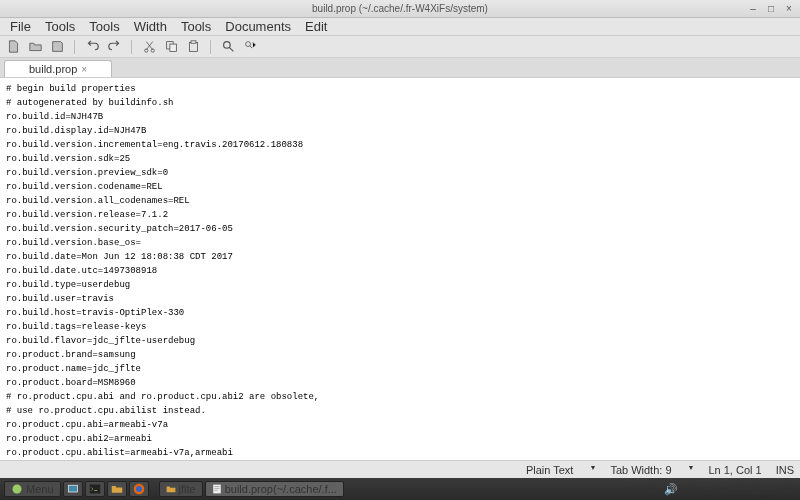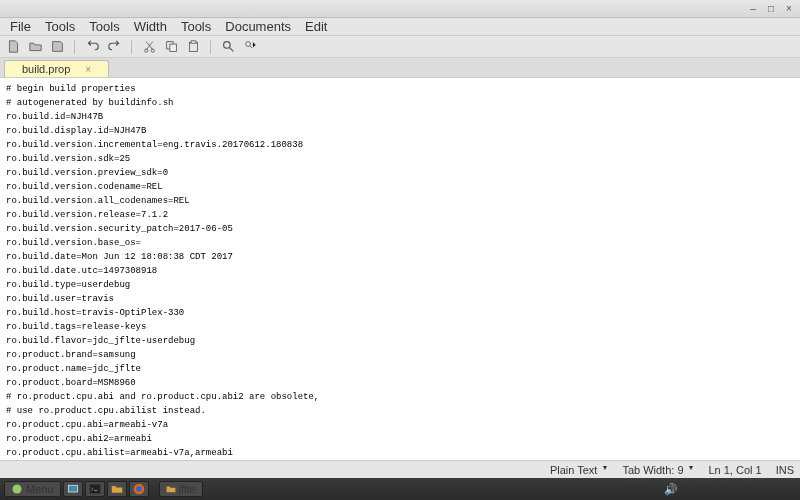--- a/index.html
+++ b/index.html
@@ -8,36 +8,37 @@
 .titlebar .title{position:absolute;left:50%;transform:translateX(-50%);font-size:10px;color:#555}
 .winctl{position:absolute;right:4px;top:2px;display:flex;gap:4px}
 .winctl span{width:14px;height:12px;display:inline-flex;align-items:center;justify-content:center;font-size:10px;color:#555;cursor:pointer}
 .menubar{height:18px;background:#e6e6e6;border-bottom:1px solid #ccc;display:flex;align-items:center;padding:0 4px;gap:2px}
 .menubar span{padding:1px 6px;font-size:13px;cursor:pointer}
 .toolbar{height:22px;background:#e6e6e6;border-bottom:1px solid #ccc;display:flex;align-items:center;padding:0 4px;gap:4px}
 .tb{width:18px;height:18px;display:inline-flex;align-items:center;justify-content:center;cursor:pointer;color:#555}
 .tb svg{width:13px;height:13px}
 .sep{width:1px;height:14px;background:#bbb;margin:0 4px}
 .tabbar{height:20px;background:#dcdcdc;border-bottom:1px solid #ccc;display:flex;align-items:flex-end;padding:0 4px}
-.tab{background:#fef9c3;border:1px solid #bbb;border-bottom:none;padding:2px 17px;font-size:10px;display:flex;align-items:center;gap:15px;border-radius:3px 3px 0 0}
+.tab{background:#ffffff;border:1px solid #bbb;border-bottom:none;padding:2px 24px;font-size:10px;display:flex;align-items:center;gap:4px;border-radius:3px 3px 0 0}
 .tab .x{font-size:10px;color:#888;cursor:pointer}
 .editor{flex:1;background:#fff;padding:4px 6px;overflow:hidden;white-space:pre;font-family:Consolas,"Courier New",monospace;font-size:9px;line-height:14px;color:#000;position:relative}
 .statusbar{height:18px;background:#e6e6e6;border-top:1px solid #ccc;display:flex;align-items:center;justify-content:flex-end;padding:0 6px;gap:14px;font-size:10px;color:#555}
-.statusbar span{display:inline-flex;align-items:flex-start;gap:4px}
+.statusbar span{display:inline-flex;align-items:flex-start;gap:16px}
 .taskbar{height:22px;background:linear-gradient(#3a3a3a,#2a2a2a);display:flex;align-items:center;padding:0 4px;gap:2px;color:#ddd;font-size:10px}
 .tbtn{background:#4a4a4a;border:1px solid #222;padding:1px 6px;border-radius:2px;display:flex;align-items:center;gap:3px;cursor:pointer}
 .tbtn.icon{padding:1px 3px}
 .tbtn.active{background:#606060}
 .tray{margin-left:auto;display:flex;align-items:center;gap:8px;color:#ccc}
 .dd{font-size:7px;vertical-align:middle}
 </style>
 </head>
 <body>
 
 <div class="titlebar">
+  <div class="title">build.prop (~/.cache/.fr-W4XiFs/system)</div>
   <div class="winctl">
     <span>–</span>
     <span>□</span>
     <span>×</span>
   </div>
 </div>
 
 <div class="menubar">
   <span>File</span>
   <span>Tools</span>
@@ -207,19 +208,26 @@
         <circle cx="8" cy="8" r="4" fill="#36c"></circle>
       </svg>
     </div>
   <div style="width:6px"></div>
   <div class="tbtn">
     <svg width="10" height="10" viewBox="0 0 16 16">
         <path fill="#d9a441" d="M1 4h5l1 2h8v7H1z"></path>
       </svg>
     <span>jflte</span>
   </div>
+  <div class="tbtn active">
+    <svg width="10" height="10" viewBox="0 0 16 16">
+        <rect x="2" y="1" width="12" height="14" fill="#eee"></rect>
+        <path stroke="#888" d="M4 4h8M4 7h8M4 10h5"></path>
+      </svg>
+    <span>build.prop(~/.cache/.f...</span>
+  </div>
   <div class="tray">
     <span>⟳</span>
     <span>⇅</span>
     <span>🔊</span>
     <span>Mon Jun 12, 11:17 PM</span>
   </div>
 </div>
 
 </body></html>

